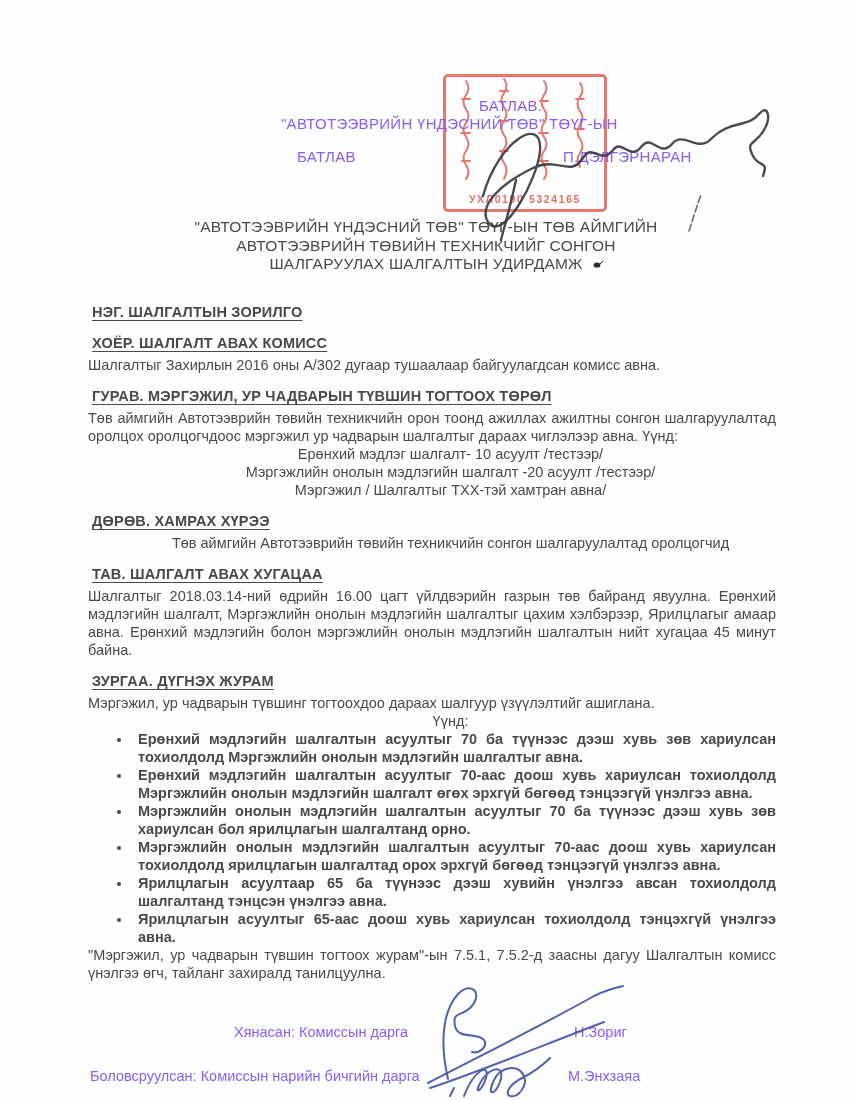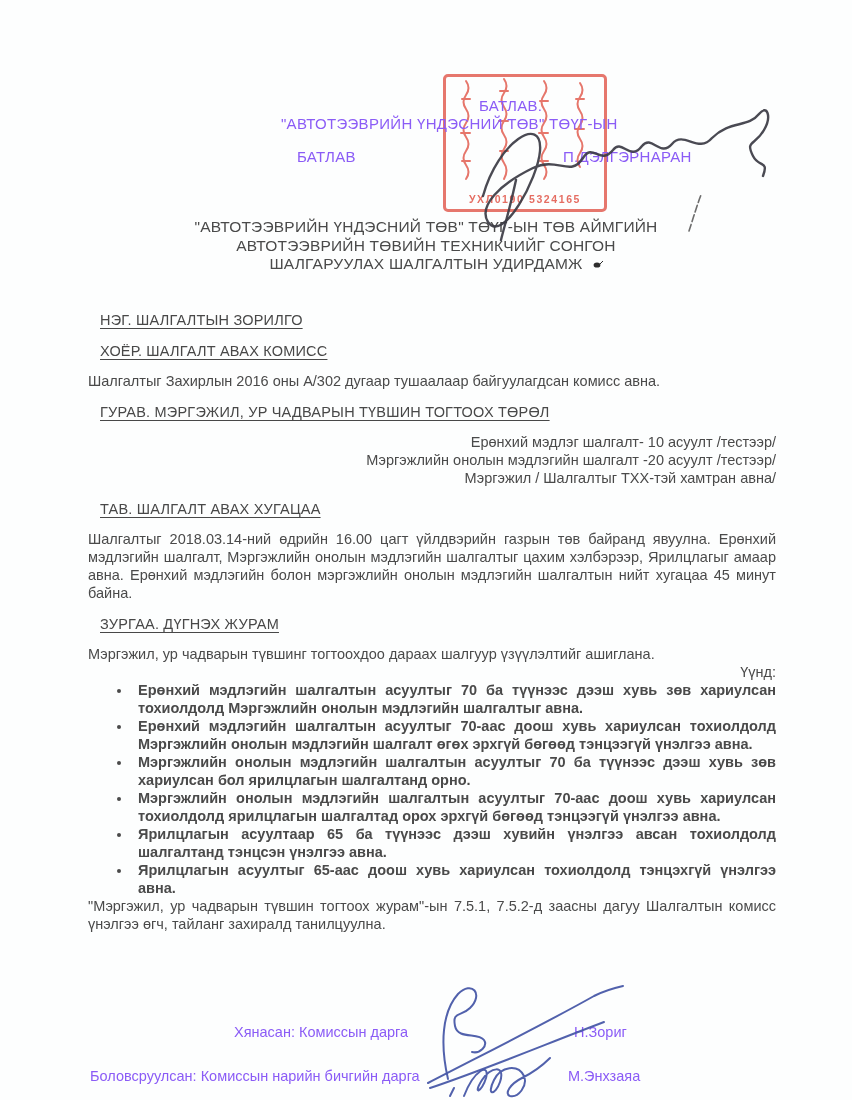--- a/index.html
+++ b/index.html
@@ -48,26 +48,26 @@
     font-size:15.5px;line-height:18.5px;color:#4a4a4a;letter-spacing:.2px;z-index:3;
   }
 
   
   .content{
     position:absolute;left:88px;top:299px;width:688px;
     font-size:14.5px;line-height:18px;color:#4a4a4a;z-index:3;
   }
   .section{margin:0 0 13px 0;}
   .sec-heading{
-    margin:12px;font-size:14.5px;font-weight:normal;
+    margin:4px;font-size:14.5px;font-weight:bold;
     text-decoration:underline;text-underline-offset:3px;
     letter-spacing:.2px;color:#484848;
   }
   .section p{margin:0;text-align:justify;}
-  .section p.no-justify{text-align:right;margin-left:37px;}
+  .section p.no-justify{text-align:center;margin-left:37px;}
   .section ul{margin:0;padding:0 0 0 44px;list-style:disc;}
   .section li{text-align:justify;padding-left:6px;font-weight:bold;}
 
   
   .signoff-row{position:absolute;font-size:14.5px;color:#8b5cf6;white-space:nowrap;z-index:3;}
   .signoff-label-1{left:234px;top:1024px;}
   .signoff-name-1{left:574px;top:1024px;}
   .signoff-label-2{left:90px;top:1068px;}
   .signoff-name-2{left:568px;top:1068px;}
 </style>
@@ -118,25 +118,30 @@
       <h3 class="sec-heading">НЭГ. ШАЛГАЛТЫН ЗОРИЛГО</h3>
     </div>
 
     <div class="section">
       <h3 class="sec-heading">ХОЁР. ШАЛГАЛТ АВАХ КОМИСС</h3>
       <p>Шалгалтыг Захирлын 2016 оны А/302 дугаар тушаалаар байгуулагдсан комисс авна.</p>
     </div>
 
     <div class="section">
       <h3 class="sec-heading">ГУРАВ. МЭРГЭЖИЛ, УР ЧАДВАРЫН ТҮВШИН ТОГТООХ ТӨРӨЛ</h3>
+      <p>Төв аймгийн Автотээврийн төвийн техникчийн орон тоонд  ажиллах ажилтны сонгон шалгаруулалтад оролцох  оролцогчдоос мэргэжил ур чадварын шалгалтыг  дараах чиглэлээр авна. Үүнд:</p>
       <p class="no-justify">Ерөнхий мэдлэг шалгалт- 10 асуулт /тестээр/</p>
       <p class="no-justify">Мэргэжлийн онолын мэдлэгийн шалгалт -20 асуулт /тестээр/</p>
       <p class="no-justify">Мэргэжил / Шалгалтыг ТХХ-тэй хамтран авна/</p>
     </div>
 
+    <div class="section">
+      <h3 class="sec-heading">ДӨРӨВ. ХАМРАХ ХҮРЭЭ</h3>
+      <p class="no-justify">Төв аймгийн Автотээврийн төвийн техникчийн сонгон шалгаруулалтад оролцогчид</p>
+    </div>
 
     <div class="section">
       <h3 class="sec-heading">ТАВ. ШАЛГАЛТ АВАХ ХУГАЦАА</h3>
       <p>Шалгалтыг 2018.03.14-ний өдрийн 16.00 цагт үйлдвэрийн газрын төв байранд явуулна. Ерөнхий мэдлэгийн шалгалт, Мэргэжлийн онолын мэдлэгийн шалгалтыг цахим хэлбэрээр, Ярилцлагыг амаар авна.  Ерөнхий мэдлэгийн болон мэргэжлийн онолын мэдлэгийн шалгалтын нийт хугацаа 45 минут байна.</p>
     </div>
 
     <div class="section">
       <h3 class="sec-heading">ЗУРГАА. ДҮГНЭХ ЖУРАМ</h3>
       <p>Мэргэжил, ур чадварын түвшинг тогтоохдоо дараах шалгуур үзүүлэлтийг  ашиглана.</p>
       <p class="no-justify">Үүнд:</p>

